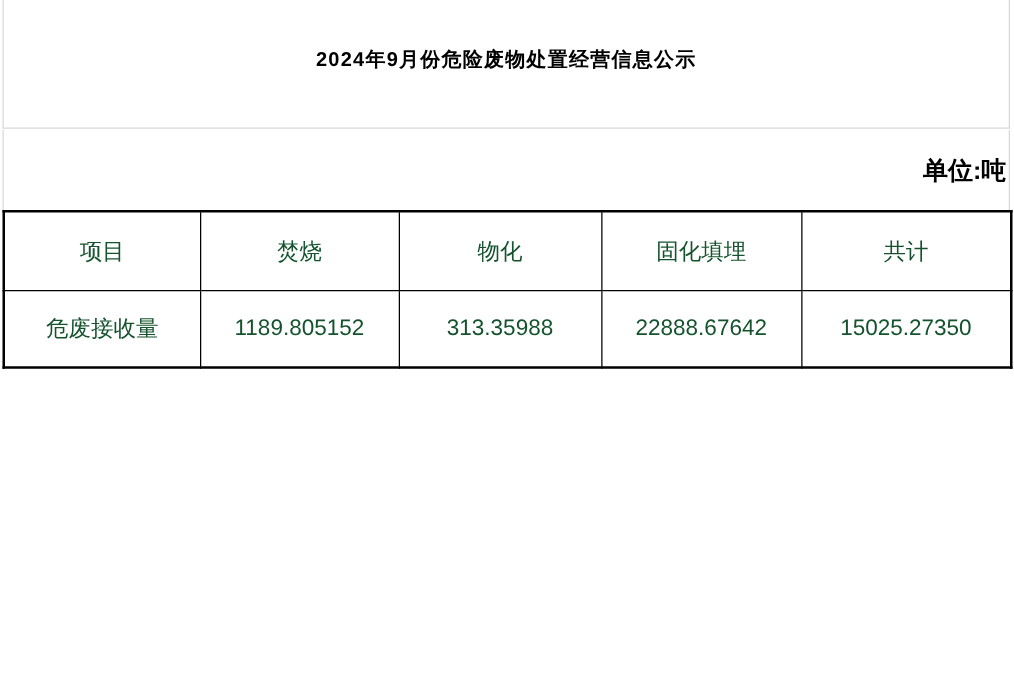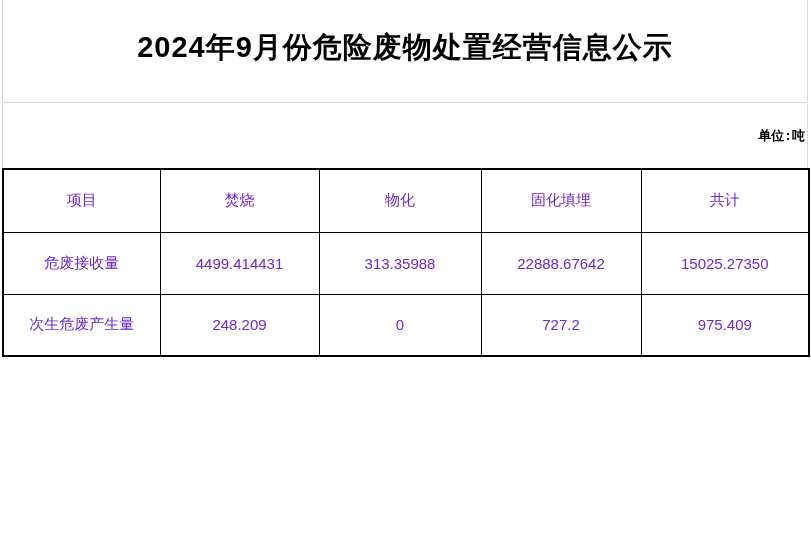--- a/index.html
+++ b/index.html
@@ -25,62 +25,61 @@
     border-left: 1px solid #d9d9d9;
     border-right: 1px solid #d9d9d9;
     border-bottom: 1px solid #d9d9d9;
     display: flex;
     align-items: center;
     justify-content: center;
     padding-bottom: 6px;
   }
   .title-cell h1 {
     margin: 16px;
-    font-size: 29px;
+    font-size: 16px;
     font-weight: bold;
     letter-spacing: 1px;
     color: #000000;
   }
   .unit-cell {
     position: absolute;
     left: 2px;
     top: 104px;
     width: 806px;
     height: 64px;
     box-sizing: border-box;
     border-left: 1px solid #d9d9d9;
     border-right: 1px solid #d9d9d9;
     display: flex;
     align-items: center;
     justify-content: flex-end;
     padding-right: 2px;
   }
   .unit-cell span {
-    font-size: 13px;
+    font-size: 20px;
     font-weight: bold;
-    font-family: Liberation Mono, monospace;
   }
   table.waste-table {
     position: absolute;
     left: 2px;
     top: 168px;
     width: 806px;
     table-layout: fixed;
     border-collapse: collapse;
     border: 2px solid #000000;
   }
   table.waste-table th,
   table.waste-table td {
     border: 1px solid #000000;
     text-align: center;
     vertical-align: middle;
     padding: 0;
-    font-size: 15px;
+    font-size: 18px;
     font-weight: normal;
-    color: #6d28d9;
+    color: #14532d;
     overflow: hidden;
     white-space: nowrap;
   }
   table.waste-table thead tr { height: 63px; }
   table.waste-table tbody tr { height: 62px; }
 </style>
 </head>
 <body>
 
 <div class="title-cell">
@@ -104,26 +103,19 @@
       <th>项目</th>
       <th>焚烧</th>
       <th>物化</th>
       <th>固化填埋</th>
       <th>共计</th>
     </tr>
   </thead>
   <tbody>
     <tr>
       <td>危废接收量</td>
-      <td>4499.414431</td>
+      <td>1189.805152</td>
       <td>313.35988</td>
       <td>22888.67642</td>
       <td>15025.27350</td>
-    </tr>
-    <tr>
-      <td>次生危废产生量</td>
-      <td>248.209</td>
-      <td>0</td>
-      <td>727.2</td>
-      <td>975.409</td>
     </tr>
   </tbody>
 </table>
 
 </body></html>

